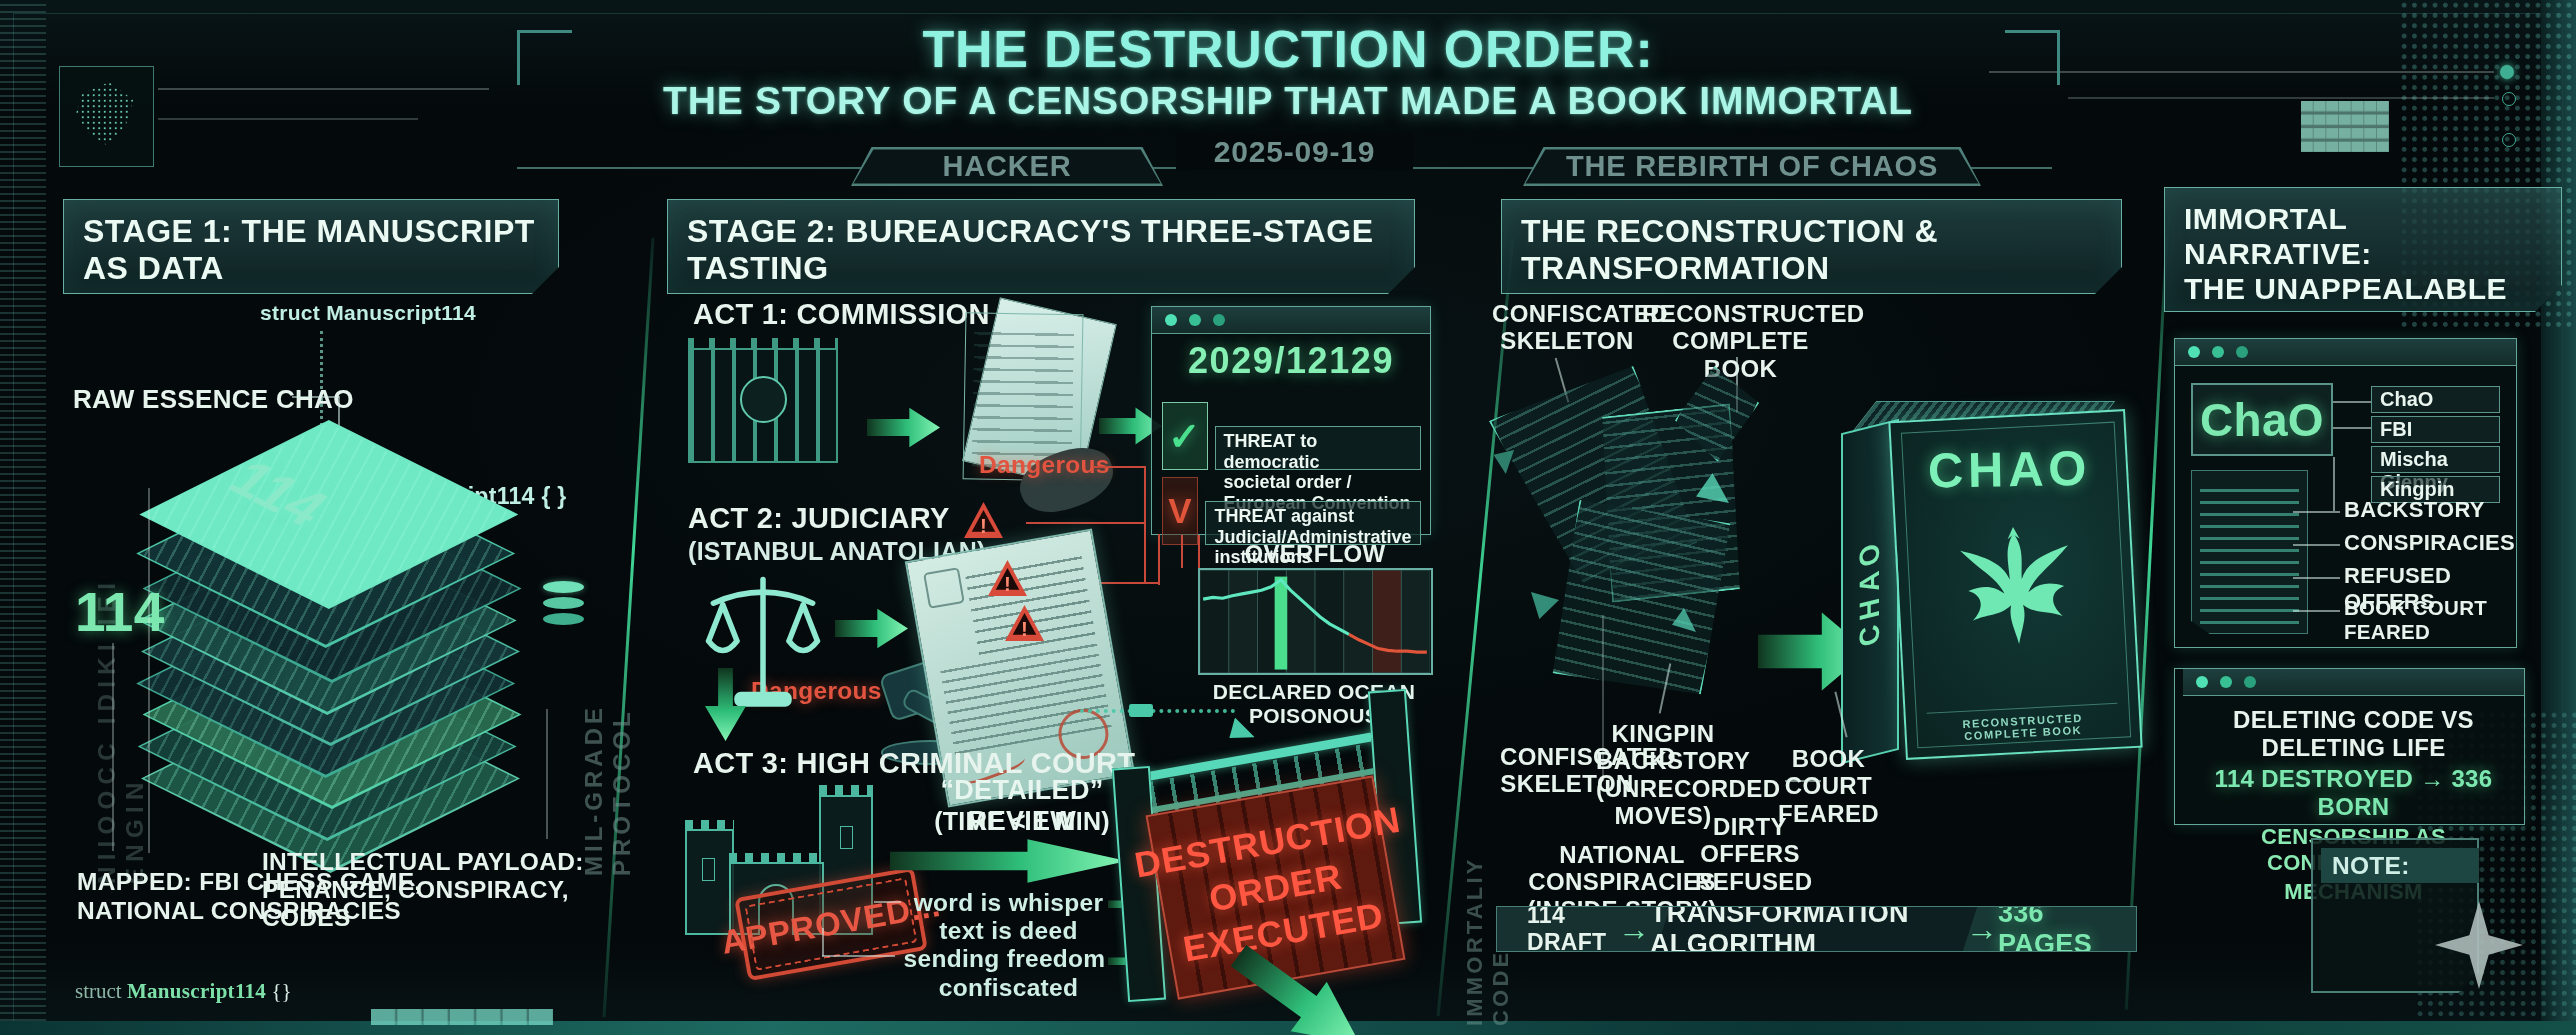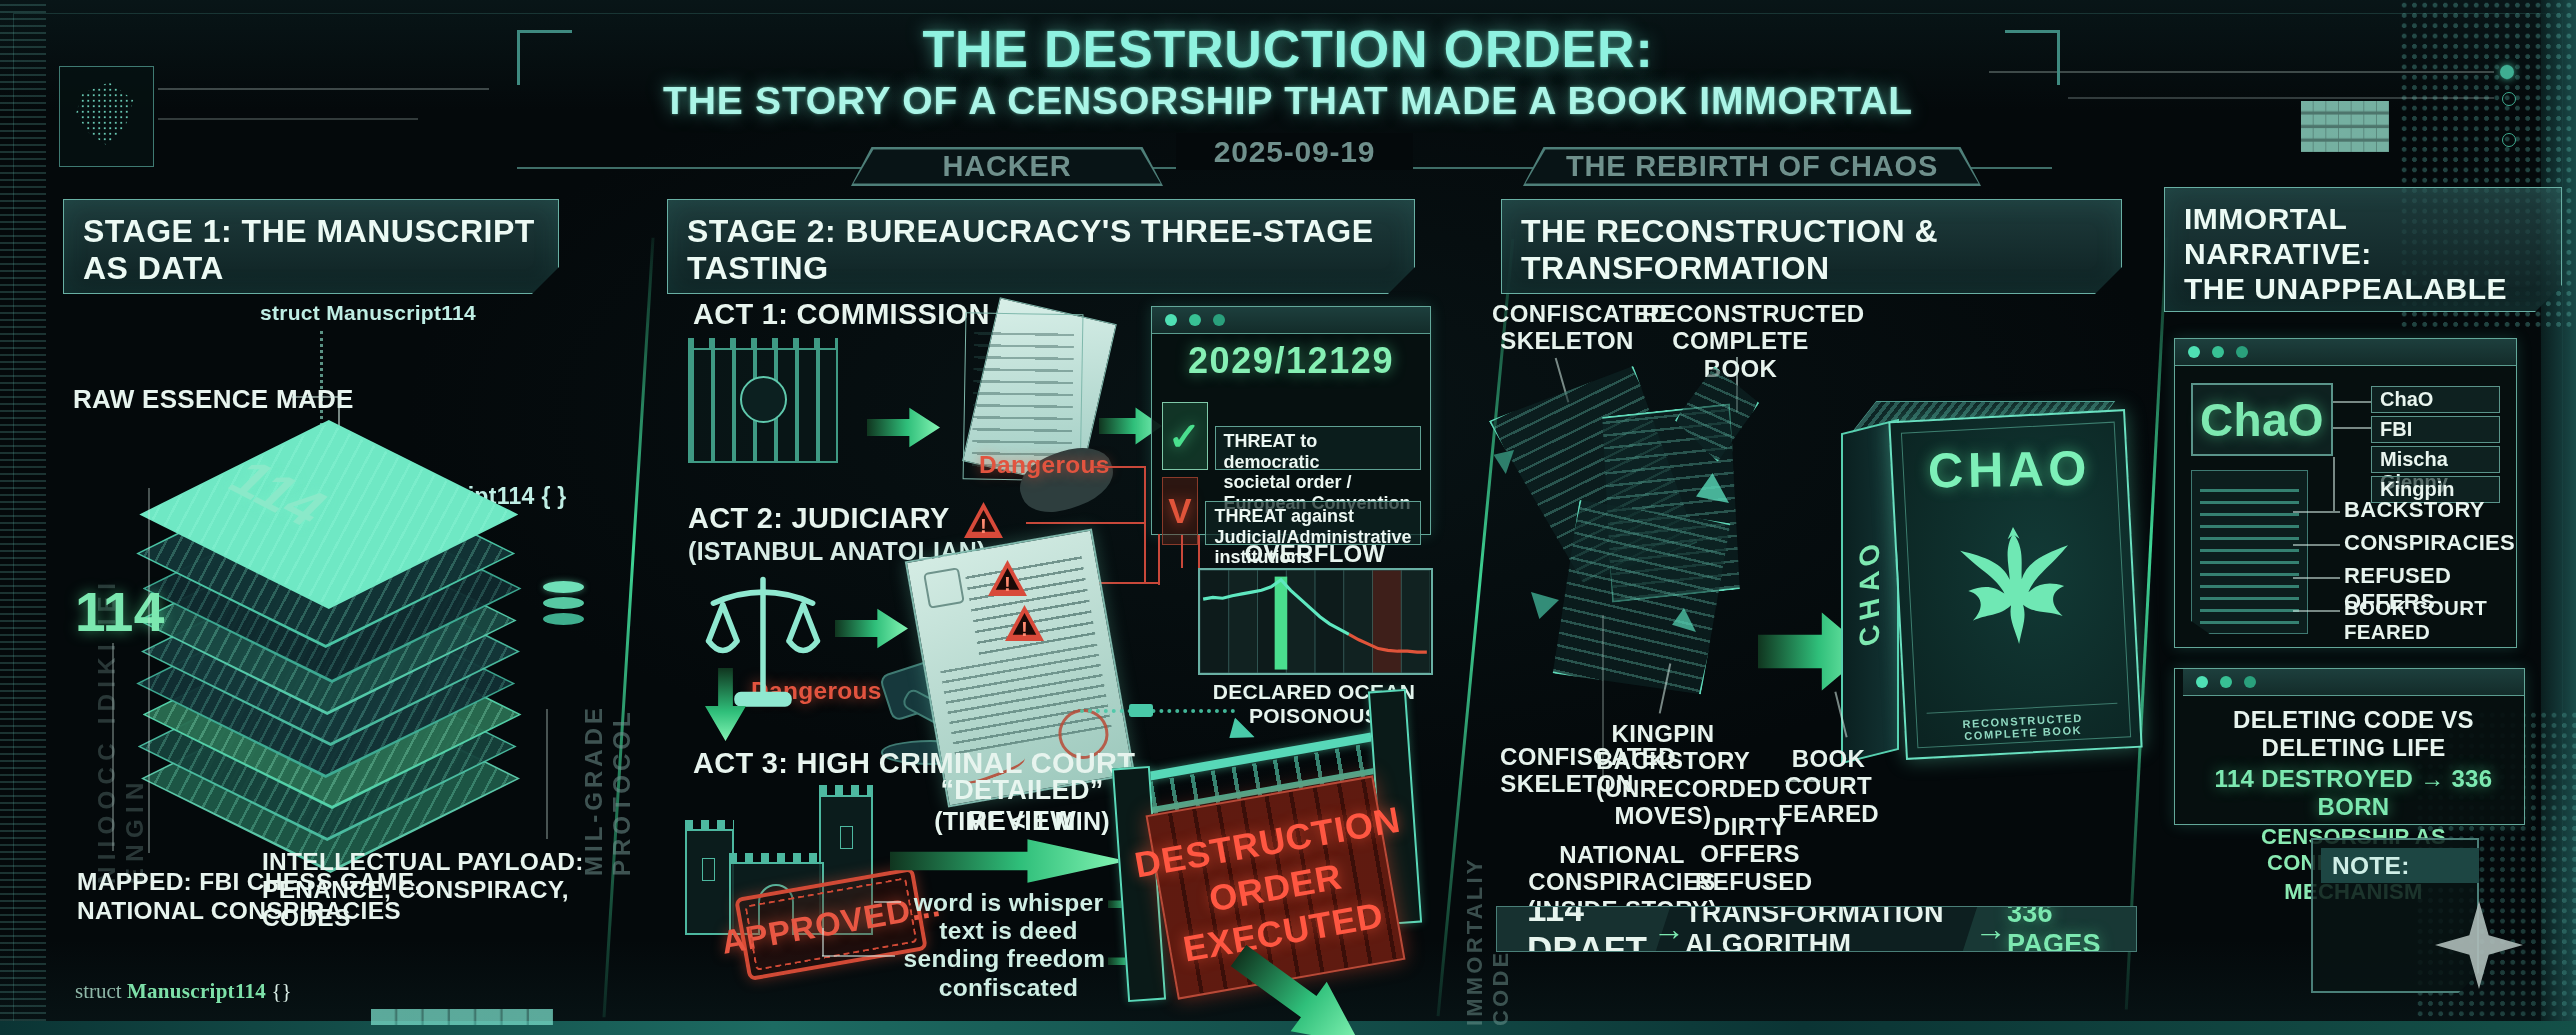--- a/index.html
+++ b/index.html
@@ -112,21 +112,21 @@
       <span class="b c-grey" style="font-size:29px;letter-spacing:0.8px;">THE REBIRTH OF CHAOS</span>
     </div>
 </div>
 
 <div class="abs panel-hd" style="left:63px;top:199px;width:496px;height:95px;">
   <div class="hl1">STAGE 1: THE MANUSCRIPT AS DATA</div>
   <div class="hl2">(114-PAGE DRAFT)</div>
 </div>
 <div class="abs b c-teal" style="left:260px;top:301px;font-size:21px;">struct Manuscript114</div>
 <div class="abs" style="left:320px;top:331px;height:95px;border-left:3.2px dotted rgba(150,240,215,.6);"></div>
-<div class="abs b c-white" style="left:73px;top:384px;font-size:26px;">RAW ESSENCE MADE</div>
+<div class="abs b c-white" style="left:73px;top:384px;font-size:26px;">RAW ESSENCE CHAO</div>
 <div class="abs line" style="left:292px;top:396px;width:47px;height:2.4px;"></div>
 <div class="abs line" style="left:338px;top:396px;width:2.4px;height:95px;"></div>
 <div class="abs b c-teal" style="left:371px;top:483px;font-size:23px;">Manuscript114 { }</div>
 
 <div class="abs" style="left:133px;top:371px;width:395px;height:537px;">
   <div class="abs" style="left:8px;top:313px;width:379px;height:189px;clip-path:polygon(50% 0,100% 50%,50% 100%,0 50%);background:#5fd0b0;opacity:.95;">
       <div class="abs" style="inset:3.2px;clip-path:polygon(50% 0,100% 50%,50% 100%,0 50%);background:#1e5a48;background-image:repeating-linear-gradient(118deg,rgba(130,240,205,.3) 0 2.4px,transparent 2.4px 13.4px);"></div>
     </div>
   <div class="abs" style="left:4.7px;top:281px;width:379px;height:189px;clip-path:polygon(50% 0,100% 50%,50% 100%,0 50%);background:#4cc0a4;opacity:.95;">
       <div class="abs" style="inset:3.2px;clip-path:polygon(50% 0,100% 50%,50% 100%,0 50%);background:#16423c;background-image:repeating-linear-gradient(118deg,rgba(130,240,205,.25) 0 2.4px,transparent 2.4px 12px);"></div>
@@ -429,21 +429,21 @@
   <div>FEARED</div>
 </div>
 <div class="abs line" style="left:1664px;top:663px;width:2.4px;height:51px;transform:rotate(12deg);"></div>
 <div class="abs line" style="left:1785px;top:780px;width:36px;height:2.4px;"></div>
 <div class="abs line" style="left:1840px;top:691px;width:2.4px;height:47px;transform:rotate(-14deg);"></div>
 
 <div class="abs" style="left:1496px;top:906px;width:641px;height:46px;border:1.6px solid #4a7f78;background:#0d1f20;box-sizing:border-box;overflow:hidden;">
   <div class="abs" style="left:-16px;top:0;width:182px;height:100%;background:rgba(32,64,62,.55);transform:skewX(-18deg);"></div>
   <div class="abs" style="right:-16px;top:0;width:182px;height:100%;background:rgba(70,160,140,.2);transform:skewX(-18deg);"></div>
   <div style="position:relative;height:100%;display:flex;align-items:center;justify-content:space-between;padding:0 30px;">
-    <span class="b c-white" style="font-size:35px;">114 DRAFT</span>
+    <span class="b c-white" style="font-size:23px;">114 DRAFT</span>
     <span class="b c-green" style="font-size:32px;">→</span>
     <span class="b c-white" style="font-size:27px;">TRANSFORMATION ALGORITHM</span>
     <span class="b c-green" style="font-size:32px;">→</span>
     <span class="b c-green glow-g" style="font-size:27px;">336 PAGES</span>
   </div>
 </div>
 
 <div class="abs panel-hd" style="left:2164px;top:187px;width:398px;height:125px;">
   <div class="hl1" style="font-size:30px;">IMMORTAL NARRATIVE:</div>
   <div class="hl1" style="font-size:30px;">THE UNAPPEALABLE TRUTH</div>

